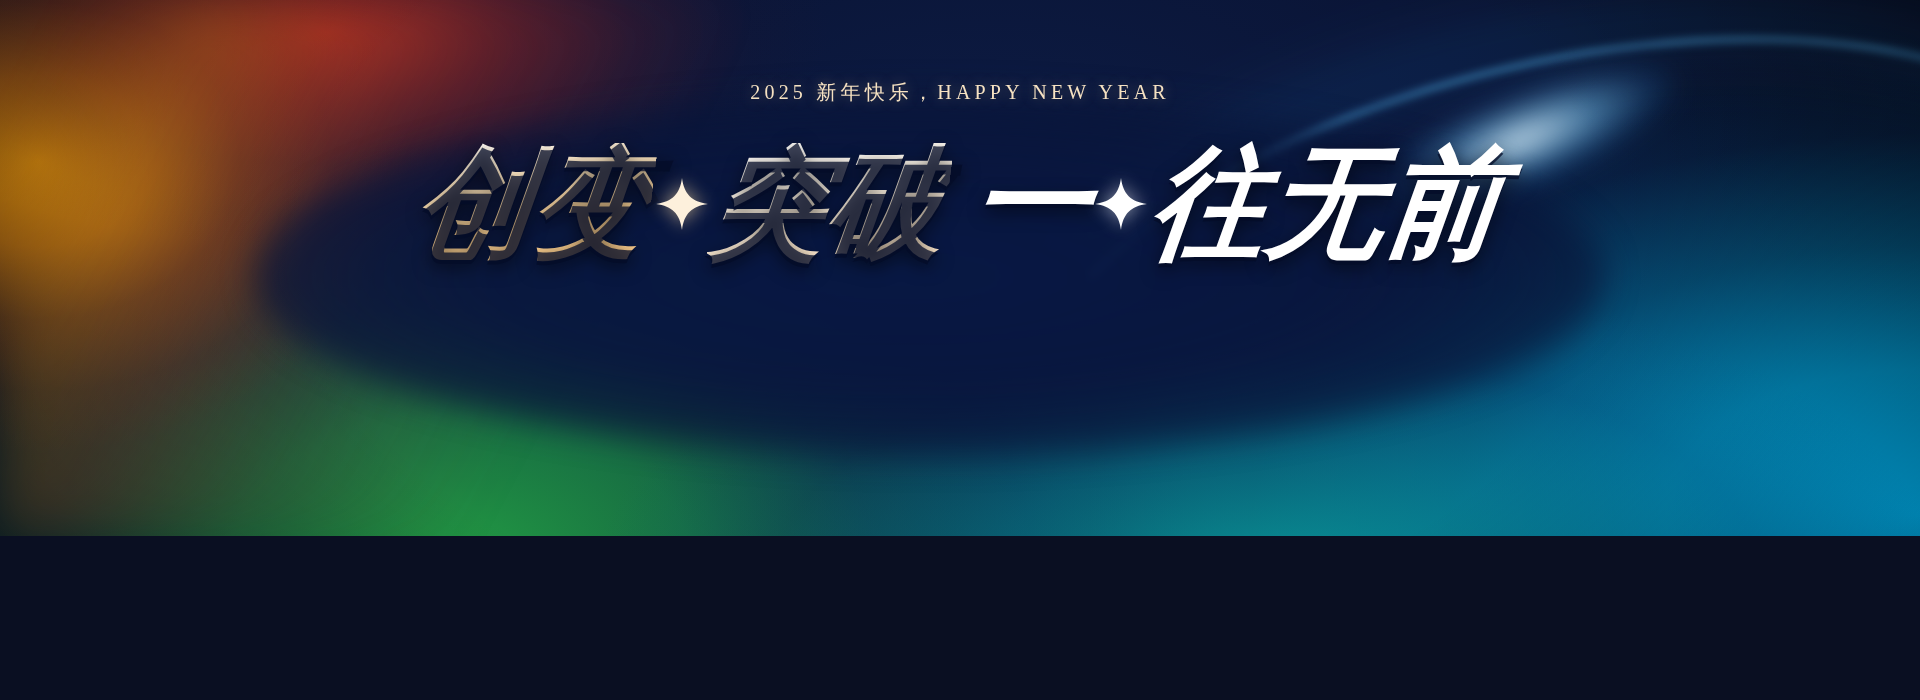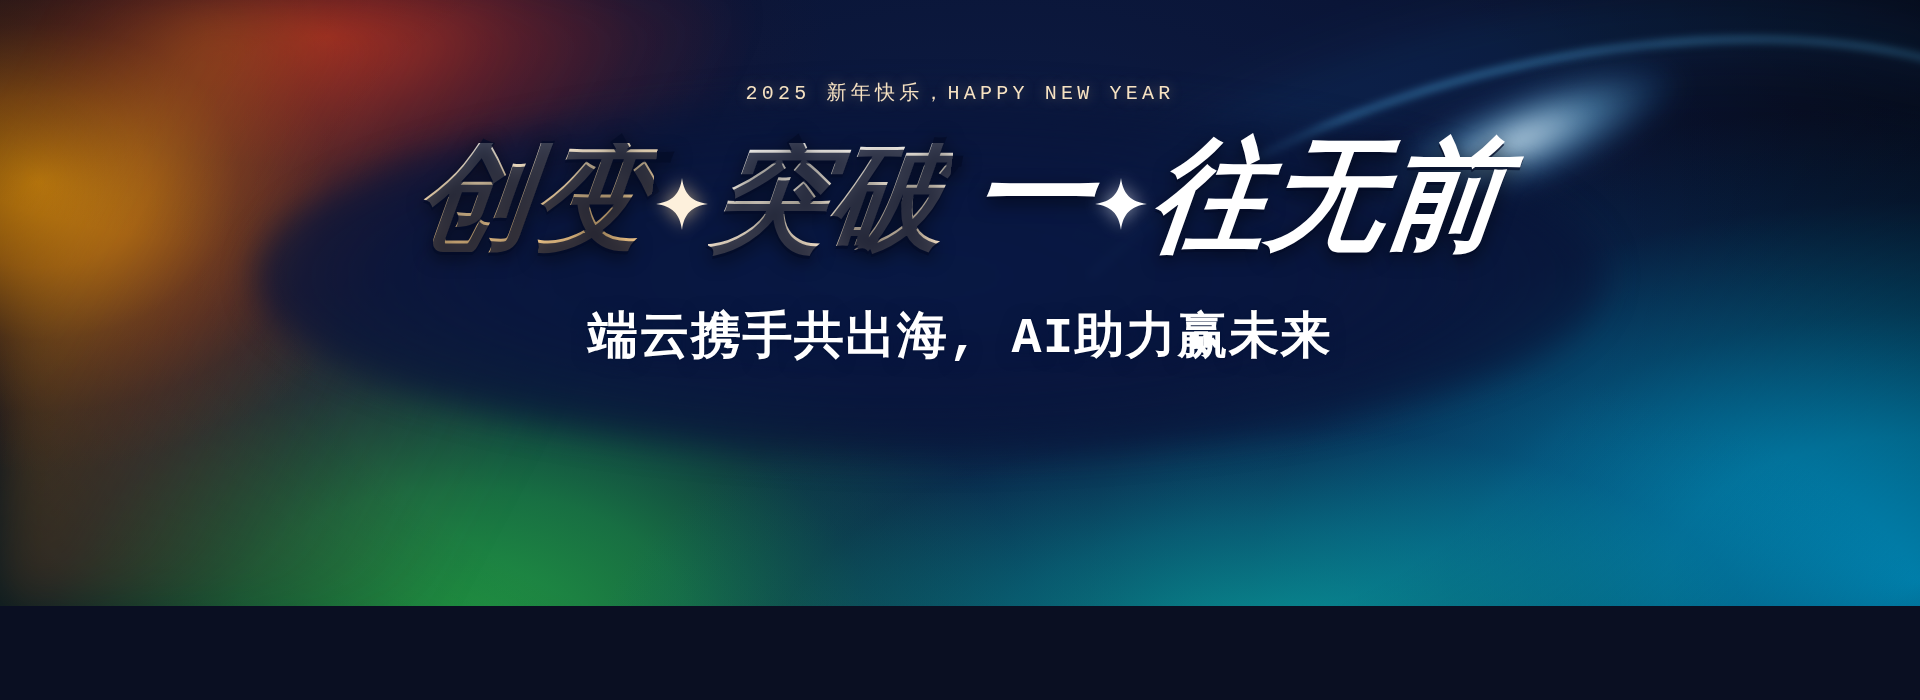--- a/index.html
+++ b/index.html
@@ -5,24 +5,24 @@
 <style>
   html, body {
     margin: 0;
     padding: 0;
     background: #0a0f22;
   }
 
   #banner {
     position: relative;
     width: 1920px;
-    height: 606px;
+    height: 536px;
     overflow: hidden;
     background: #4d7c0f;
-    font-family: Liberation Mono, monospace;
+    font-family: Liberation Serif, serif;
     -webkit-font-smoothing: antialiased;
   }
 
   
 
   .bg-layer {
     position: absolute;
     inset: 0;
     pointer-events: none;
   }
@@ -296,15 +296,14 @@
 
       <span class="sparkle">
         <svg width="54" height="54" viewBox="0 0 100 100" aria-hidden="true">
           <path d="M50 2 C54 32 68 46 98 50 C68 54 54 68 50 98 C46 68 32 54 2 50 C32 46 46 32 50 2 Z" fill="#ffffff"></path>
         </svg>
       </span>
 
       <span class="seg seg-white">往无前</span>
     </div>
 
-    <div class="subhead">端云携手共出海, AI助力赢未来</div>
   </div>
 </div>
 
 </body></html>

